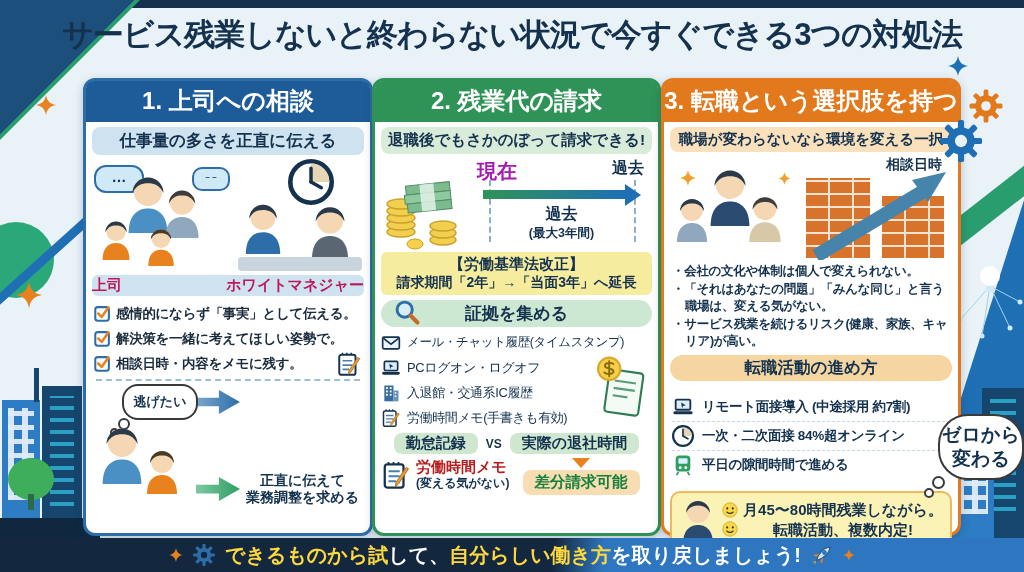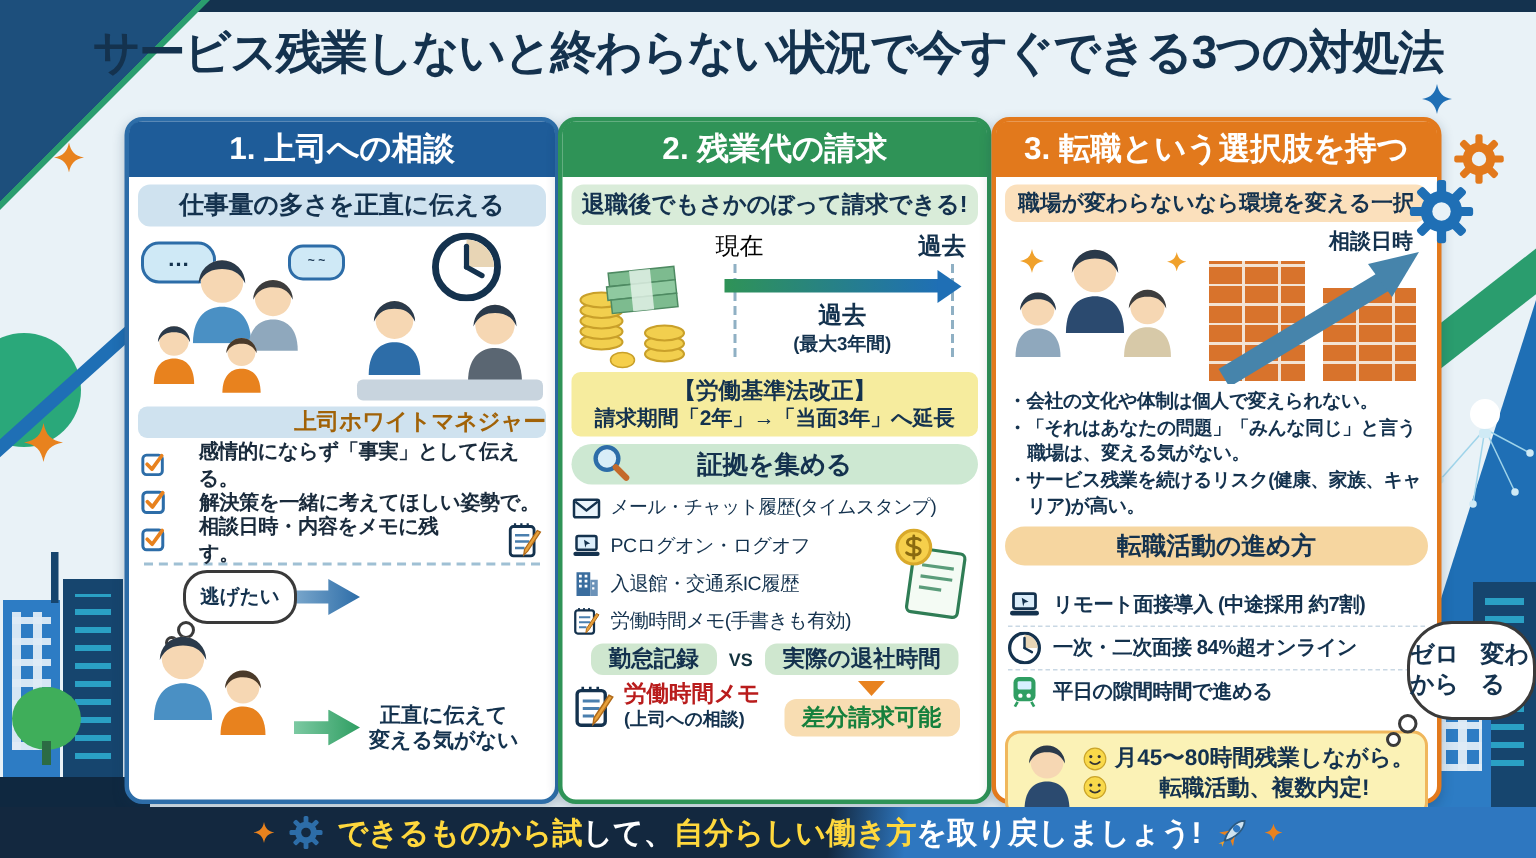--- a/index.html
+++ b/index.html
@@ -31,56 +31,56 @@
   
   .main-title{position:absolute;top:14px;left:0;width:1024px;text-align:center;
     font-size:31px;font-weight:900;color:#14324e;letter-spacing:-1px;}
 
   
   .card{position:absolute;top:78px;height:452px;background:#ffffff;border-radius:12px;
     box-shadow:0 3px 8px rgba(20,50,78,.25);z-index:2;}
   .card1{left:83px;width:284px;border:3px solid #2d6da8;}
   .card2{left:372px;width:283px;border:3px solid #2f9357;}
   .card3{left:661px;width:294px;border:3px solid #e2791c;}
-  .card-head{margin:0;text-align:center;color:#fff;font-weight:900;font-size:21px;
+  .card-head{margin:0;text-align:center;color:#fff;font-weight:900;font-size:24px;
     padding:4px 0 5px;border-radius:8px 8px 0 0;}
   .card1 .card-head{background:#1e5c99;}
   .card2 .card-head{background:#2f9357;}
   .card3 .card-head{background:#e2791c;}
 
   .sub-box{margin:5px 6px 4px;border-radius:8px;text-align:center;font-weight:900;color:#14324e;padding:3px 0;}
   .sub-blue{background:#cfe2ef;font-size:16.5px;}
   .sub-green{background:#d9ecd9;font-size:15.5px;}
   .sub-orange{background:#fbe0bc;font-size:14.5px;}
 
   
   .illus1{position:relative;height:116px;margin:0 6px;}
   .bubble-dots{position:absolute;left:2px;top:6px;width:46px;height:24px;background:#cfe9f6;border:2px solid #2d6da8;
     border-radius:12px;color:#14324e;font-weight:900;text-align:center;line-height:20px;font-size:15px;}
   .bubble-small{position:absolute;left:100px;top:8px;width:34px;height:20px;background:#cfe9f6;border:2px solid #2d6da8;border-radius:10px;font-size:8px;color:#14324e;text-align:center;line-height:17px;font-weight:700;}
   .desk{position:absolute;left:146px;top:98px;width:124px;height:14px;background:#c8d4de;border-radius:4px;}
-  .label-band{margin:0 6px;background:#cfe2ef;border-radius:6px;display:flex;justify-content:flex-end;
-    font-weight:900;font-size:15px;color:#a16207;padding:1px 0;}
+  .label-band{margin:0 6px;background:#cfe2ef;border-radius:6px;display:flex;justify-content:space-between;
+    font-weight:900;font-size:15px;color:#be185d;padding:1px 0;}
   .checklist{margin:5px 8px 0;}
-  .check-row{display:flex;align-items:center;gap:22px;font-size:13.5px;font-weight:800;color:#1a2b3c;height:25px;letter-spacing:-.3px;}
+  .check-row{display:flex;align-items:center;gap:5px;font-size:13.5px;font-weight:800;color:#1a2b3c;height:25px;letter-spacing:-.3px;}
   .divider1{margin:3px 10px;border-top:2px dashed #9fc0d4;}
   .flow{position:relative;height:138px;margin:0 6px;}
   .thought-bubble{position:absolute;left:30px;top:0;width:72px;height:32px;background:#fff;border:2px solid #3a3a3a;
     border-radius:16px;display:flex;align-items:center;justify-content:center;font-size:13px;font-weight:900;color:#14324e;z-index:1;}
   .tail1{position:absolute;left:26px;top:34px;width:8px;height:8px;border:2px solid #3a3a3a;border-radius:50%;background:#fff;}
   .tail2{position:absolute;left:18px;top:44px;width:5px;height:5px;border:2px solid #3a3a3a;border-radius:50%;background:#fff;}
   .flow-row{position:absolute;left:104px;display:flex;align-items:center;gap:6px;}
   .flow-text{font-size:14px;font-weight:900;color:#14324e;line-height:1.22;text-align:center;}
   .arrow{width:44px;height:24px;flex:0 0 44px;clip-path:polygon(0 32%,52% 32%,52% 0,100% 50%,52% 100%,52% 68%,0 68%);}
   .arrow.blue{background:linear-gradient(90deg,#7aa7cc,#2d6da8);}
   .arrow.green{background:linear-gradient(90deg,#7cc9a2,#2f9e62);}
 
   
   .timeline{position:relative;height:92px;margin:2px 6px 2px;}
-  .tl-now{position:absolute;left:96px;top:0;font-size:16px;font-weight:400;color:#000000;}
+  .tl-now{position:absolute;left:96px;top:0;font-size:20px;font-weight:700;color:#a21caf;}
   .tl-past{position:absolute;right:8px;top:0;font-size:16px;font-weight:900;color:#14324e;}
   .tl-arrow{position:absolute;left:102px;right:26px;top:32px;height:9px;background:linear-gradient(90deg,#2f9357,#1f6fb5);}
   .tl-arrow::after{content:"";position:absolute;right:-15px;top:50%;transform:translateY(-50%);
     border-left:16px solid #1f6fb5;border-top:11px solid transparent;border-bottom:11px solid transparent;}
   .tl-dash{position:absolute;top:22px;height:62px;border-left:2px dashed #8fb0c4;}
   .tl-label{position:absolute;left:102px;right:12px;top:46px;text-align:center;font-weight:900;color:#14324e;}
   .tl-label .l1{font-size:16px;}
   .tl-label .l2{font-size:12.5px;}
   .law-box{margin:2px 6px;background:#f6ec9e;border-radius:6px;text-align:center;color:#14324e;padding:3px 0;}
   .law-box .l1{font-size:15px;font-weight:900;}
@@ -113,22 +113,22 @@
   .section3{margin:4px 6px 2px;background:#f6d6a0;border-radius:14px;text-align:center;
     font-size:16.5px;font-weight:900;color:#14324e;padding:2px 0;}
   .items3{margin:12px 8px;}
   .item3{display:flex;align-items:center;gap:8px;font-size:13.5px;font-weight:800;color:#14324e;padding:3px 0;letter-spacing:-.3px;}
   .item3 + .item3{border-top:1px dashed #c9d8e4;}
   .highlight3{margin:4px 6px 0;background:#fbf2b6;border:2px solid #f0b75c;border-radius:10px;
     display:flex;align-items:center;padding:2px 6px;gap:4px;}
   .hl-text{flex:1;text-align:center;font-size:15px;font-weight:900;color:#14324e;line-height:1.3;}
   .smileys{display:flex;flex-direction:column;gap:3px;}
   .side-bubble{position:absolute;left:938px;top:414px;width:82px;height:62px;background:#fff;border:2.5px solid #3a3a3a;
-    border-radius:30px;display:flex;flex-direction:row;align-items:center;justify-content:center;
-    font-size:16px;font-weight:900;color:#14324e;line-height:1.25;z-index:4;}
+    border-radius:30px;display:flex;flex-direction:column;align-items:center;justify-content:center;
+    font-size:19px;font-weight:900;color:#14324e;line-height:1.25;z-index:4;}
   .sb-tail1{position:absolute;left:932px;top:476px;width:9px;height:9px;border:2px solid #3a3a3a;border-radius:50%;background:#fff;z-index:4;}
   .sb-tail2{position:absolute;left:924px;top:488px;width:6px;height:6px;border:2px solid #3a3a3a;border-radius:50%;background:#fff;z-index:4;}
 
   
   .footer{position:absolute;left:0;bottom:0;width:1024px;height:34px;z-index:3;
     background:linear-gradient(96deg,#13283f 0 54%,#2e77c0 59% 100%);
     display:flex;align-items:center;justify-content:center;gap:9px;}
   .footer .seg{font-size:20px;font-weight:900;white-space:nowrap;}
   .seg.y{color:#ffd83d;}
   .seg.w{color:#ffffff;}
@@ -363,21 +363,21 @@
       <svg class="ic" style="position:absolute;left:50px;top:62px;--shirt:#e8821e;--hair:#4a3a2a" width="40" height="48">
           <use href="#sym-person"></use>
         </svg>
       <div class="flow-row" style="top:6px">
         <div class="arrow blue"></div>
       </div>
       <div class="flow-row" style="top:88px">
         <div class="arrow green"></div>
         <div class="flow-text">
           <div>正直に伝えて</div>
-          <div>変える気がない</div>
+          <div>業務調整を求める</div>
         </div>
       </div>
     </div>
   </div>
 
   <div class="card card2">
     <div class="card-head">2. 残業代の請求</div>
     <div class="sub-box sub-green">退職後でもさかのぼって請求できる!</div>
 
     <div class="timeline">
@@ -461,21 +461,21 @@
       <span class="pill-green">実際の退社時間</span>
     </div>
 
     <div class="bottom2">
       <div class="memo-note">
         <svg class="ic" width="30" height="30">
             <use href="#sym-memo"></use>
           </svg>
         <div>
           <div class="t1">労働時間メモ</div>
-          <div class="t2">(上司への相談)</div>
+          <div class="t2">(変える気がない)</div>
         </div>
       </div>
       <div class="result-col">
         <div class="tri-down"></div>
         <div class="pill-peach">差分請求可能</div>
       </div>
     </div>
   </div>
 
   <div class="card card3">

